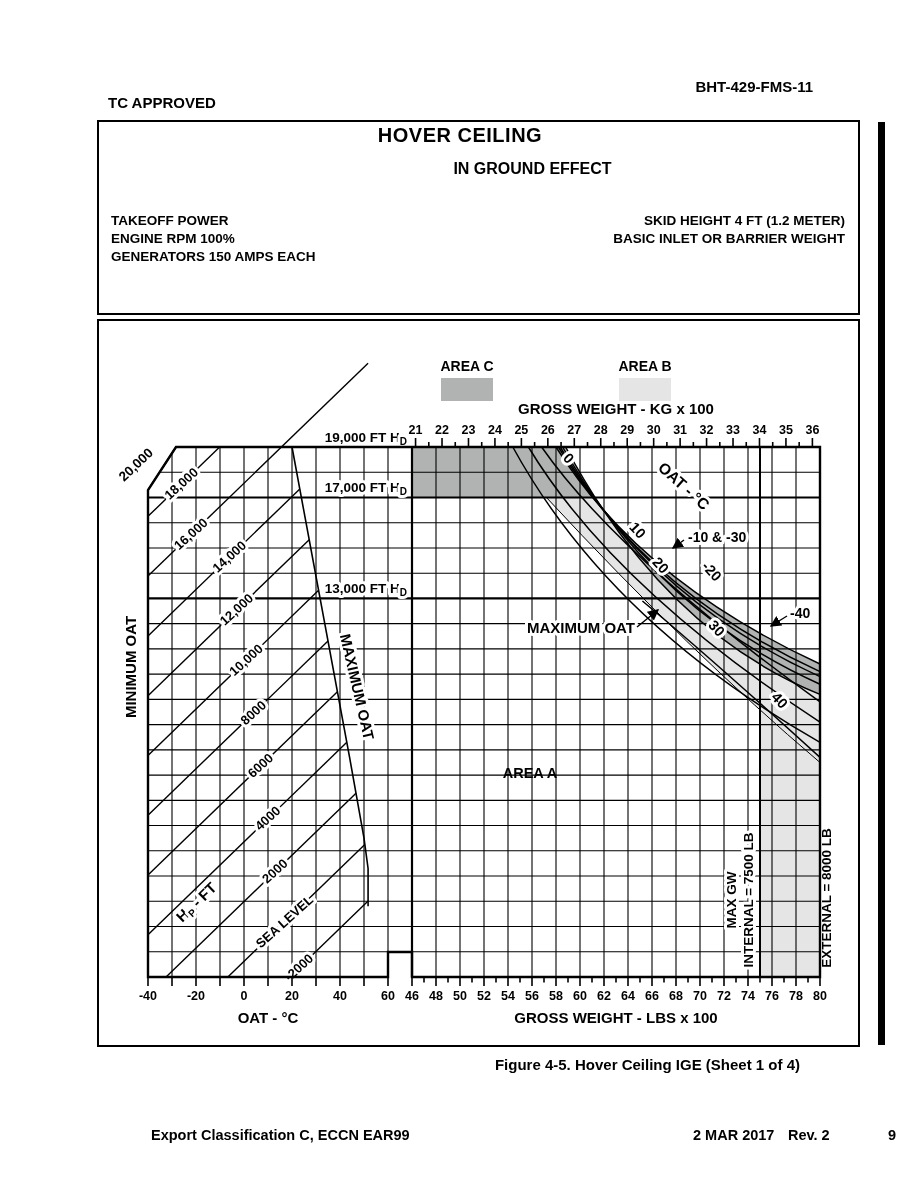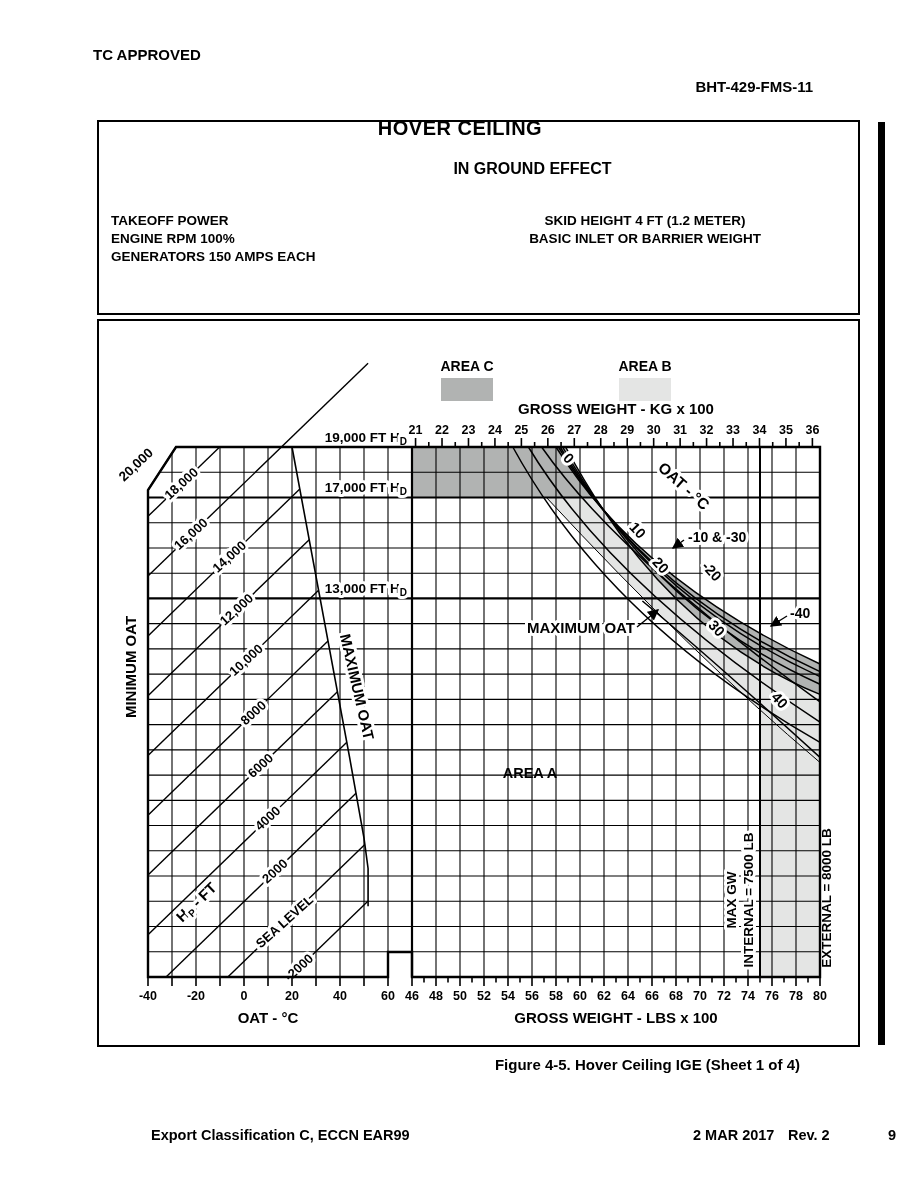--- a/index.html
+++ b/index.html
@@ -2,36 +2,36 @@
 <html><head>
 <meta charset="utf-8">
 <style>
   html,body{margin:0;padding:0;background:#fff;}
   body{width:916px;height:1194px;position:relative;font-family:"Liberation Sans",sans-serif;
        font-weight:bold;color:#000;}
   .abs{position:absolute;}
   .hdr{font-size:15px;top:46px;}
   #page-frame{left:97px;top:120px;width:763px;height:195px;border:2px solid #000;box-sizing:border-box;}
   #chart-frame{left:97px;top:319px;width:763px;height:728px;border:2px solid #000;box-sizing:border-box;}
-  .title-main{left:97px;top:117px;width:726px;text-align:center;font-size:20px;letter-spacing:.5px;}
+  .title-main{left:97px;top:124px;width:726px;text-align:center;font-size:20px;letter-spacing:.5px;}
   .title-sub{left:97px;top:160px;width:871px;text-align:center;font-size:16px;}
   .cond{font-size:13.5px;line-height:18px;top:212px;}
   .cond-l{left:111px;text-align:left;}
-  .cond-r{left:445px;width:400px;text-align:center;}
+  .cond-r{left:445px;width:400px;text-align:right;}
   .caption{left:140px;top:1056px;width:660px;text-align:right;font-size:15px;}
   .footer{font-size:14.5px;top:1127px;margin-left:48px;}
   #change-bar{left:878px;top:122px;width:7px;height:923px;background:#000;}
   svg{position:absolute;left:0;top:0;}
   text{font-family:"Liberation Sans",sans-serif;font-weight:bold;fill:#000;}
   .halo{paint-order:stroke;stroke:#fff;stroke-width:6px;stroke-linejoin:round;}
 </style>
 </head>
 <body>
 
-<div class="abs hdr" style="left:93px;">TC APPROVED</div>
+<div class="abs hdr" style="left:108px;margin-top:48px;">TC APPROVED</div>
 <div class="abs hdr" style="left:540px;width:273px;text-align:right;margin-top:32px;">BHT-429-FMS-11</div>
 
 <div class="abs" id="page-frame"></div>
 <div class="abs" id="chart-frame"></div>
 <div class="abs" id="change-bar"></div>
 
 <div class="abs title-main">HOVER CEILING</div>
 <div class="abs title-sub">IN GROUND EFFECT</div>
 
 <div class="abs cond cond-l">

